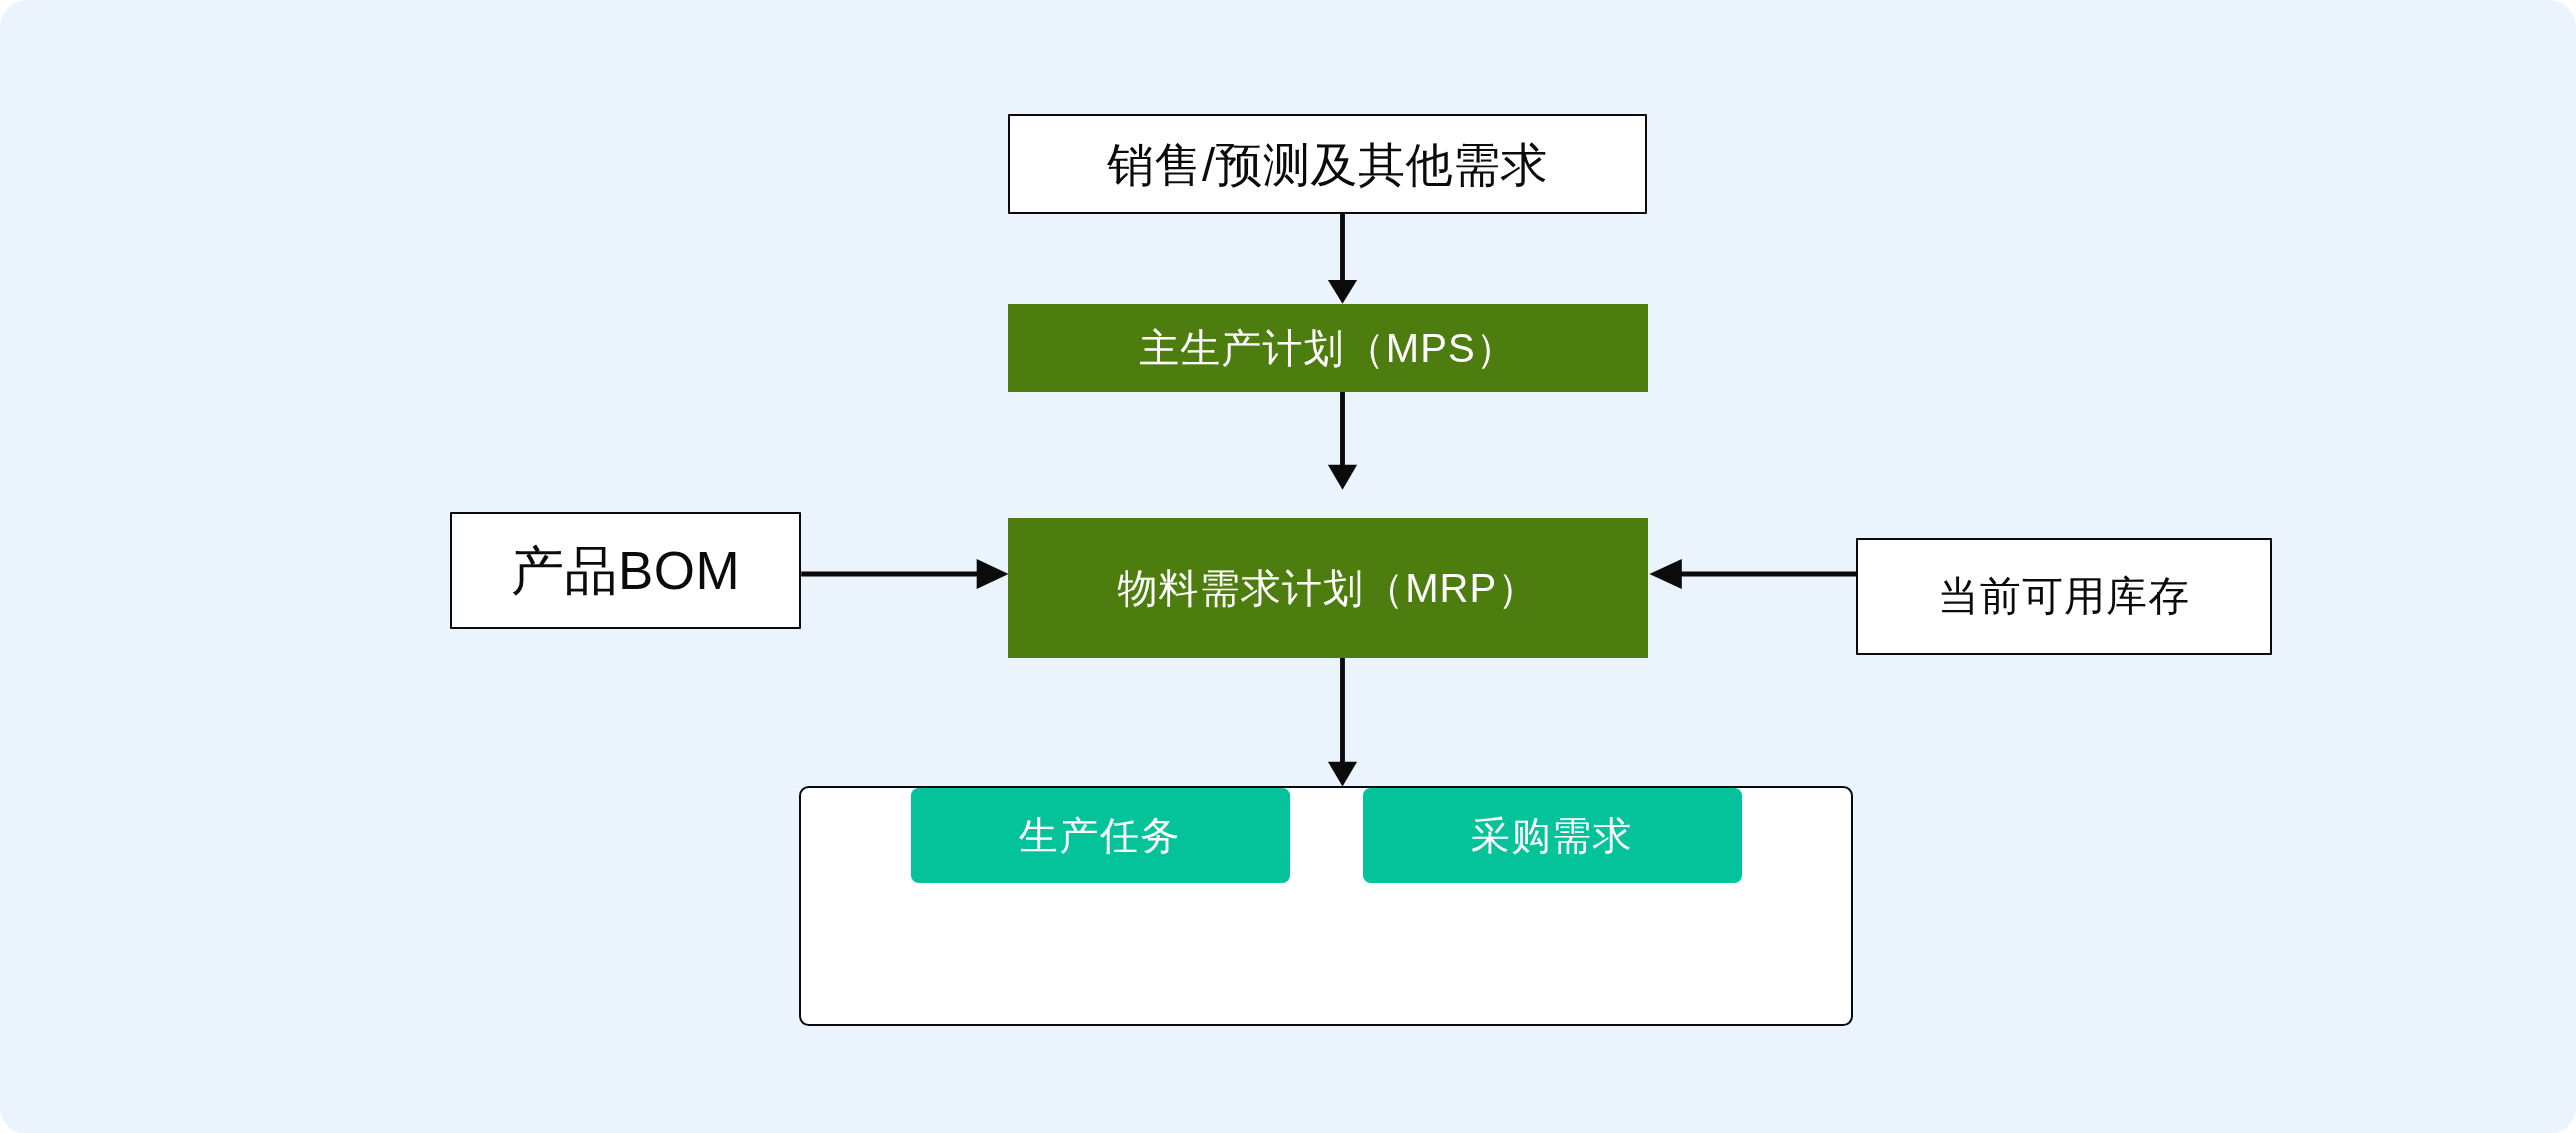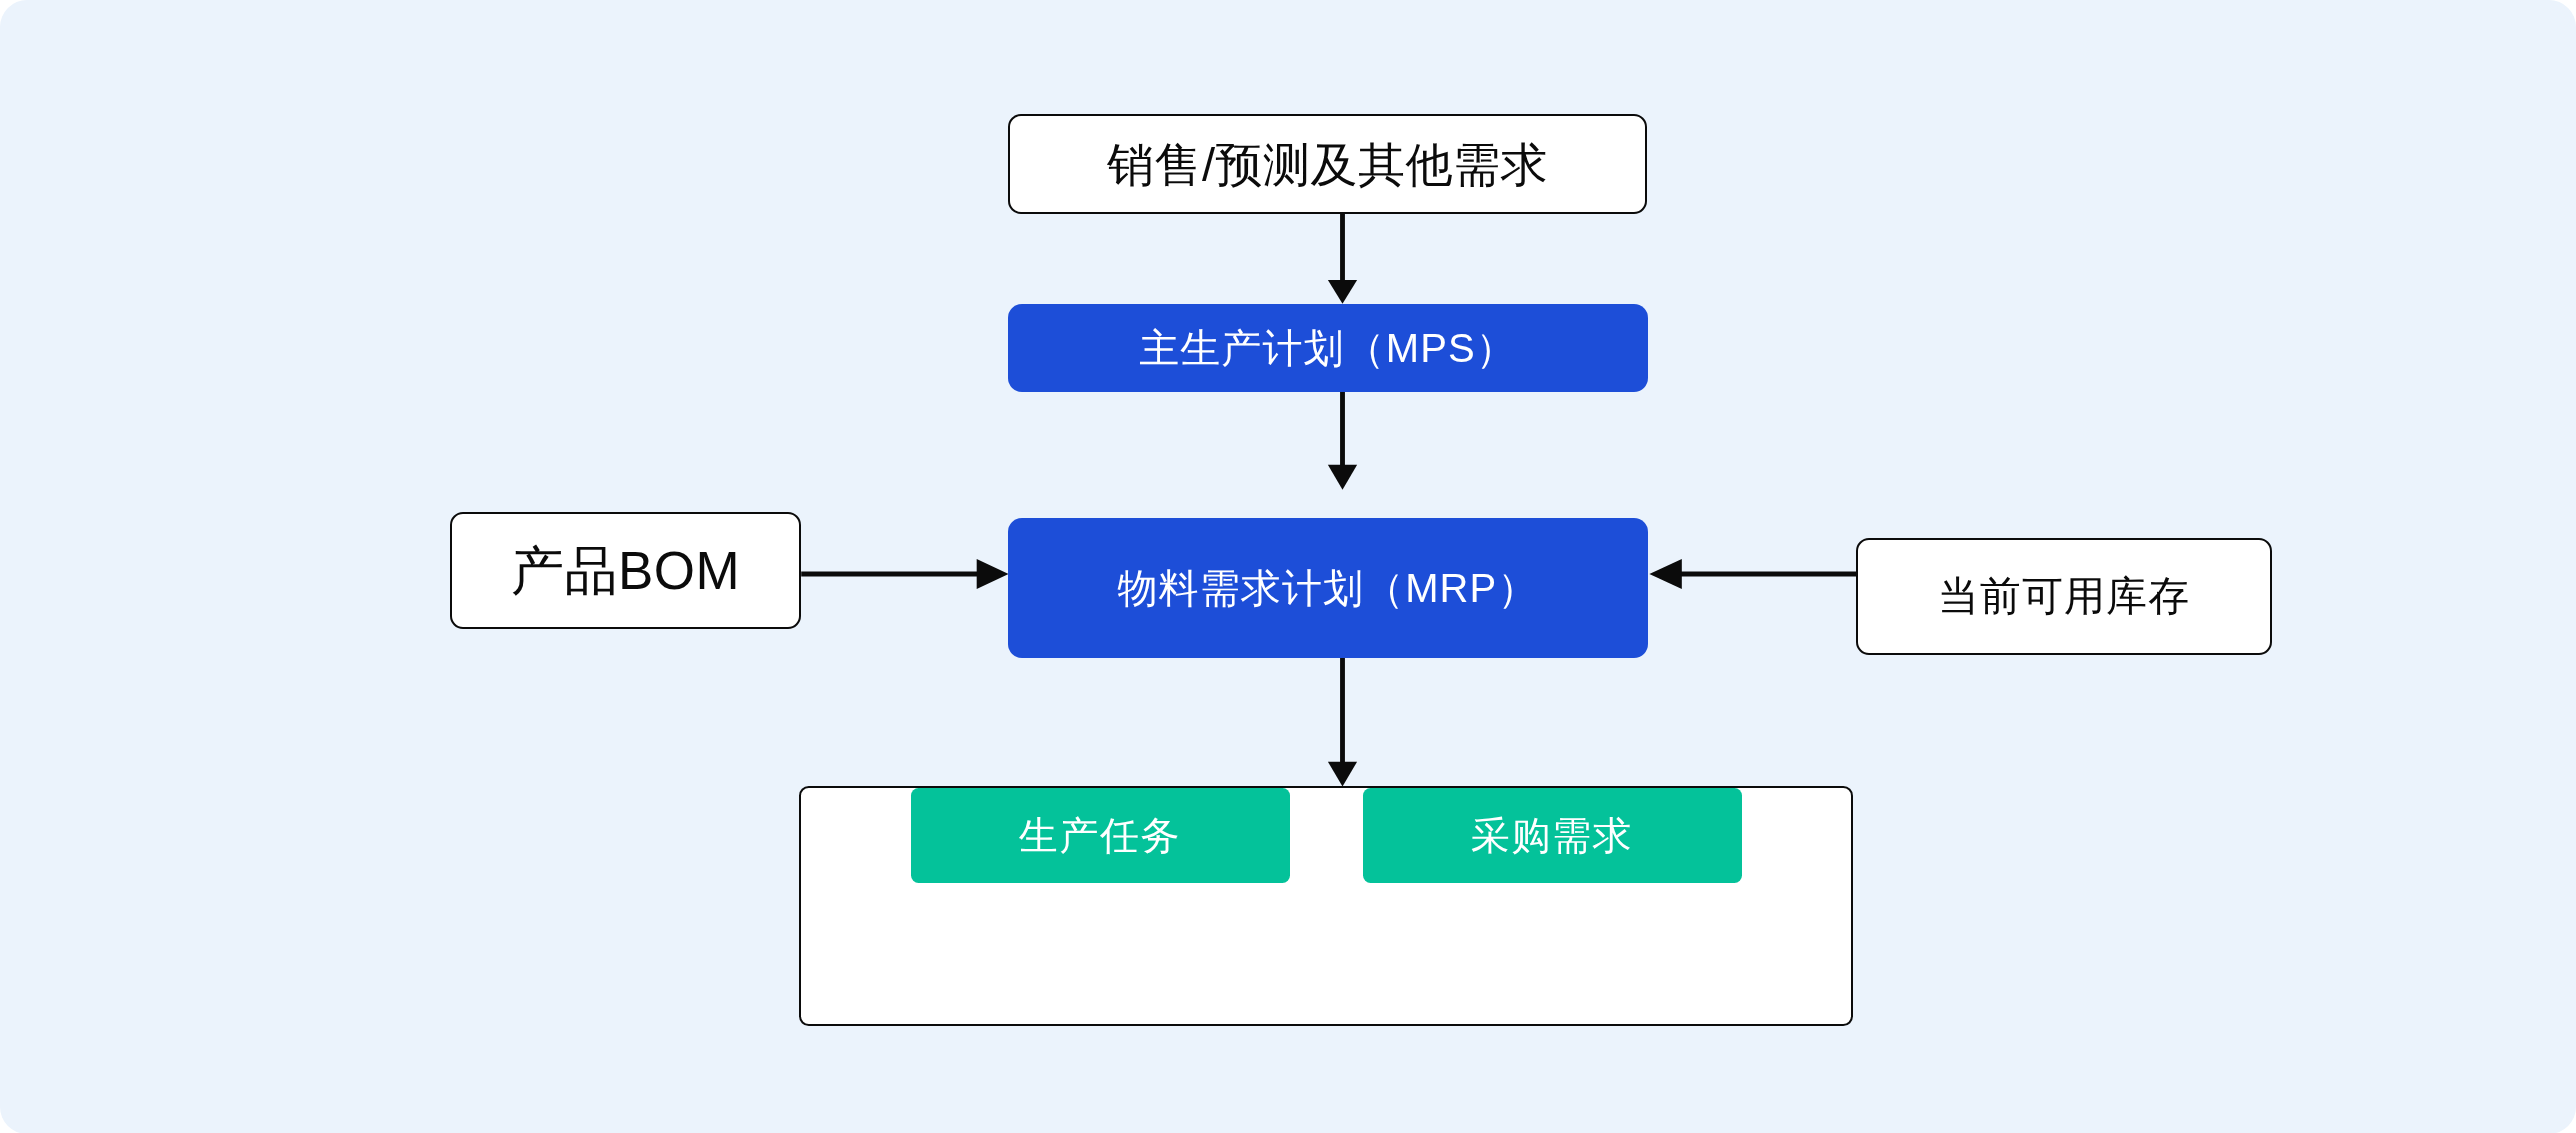--- a/index.html
+++ b/index.html
@@ -32,28 +32,28 @@
     justify-content: center;
     box-sizing: border-box;
     text-align: center;
     white-space: nowrap;
     line-height: 1;
   }
 
   .node-white {
     background: #ffffff;
     border: 2.7px solid #0b0b0b;
-    border-radius: 13px;
+    border-radius: 1px;
     color: #0b0b0b;
   }
 
   .node-green {
-    background: #1d4ed8;
+    background: #4d7c0f;
     border: none;
-    border-radius: 14px;
+    border-radius: 0;
     color: #ffffff;
   }
 
   .label {
     display: block;
     font-weight: 400;
   }
 
   
   #node-demand {

